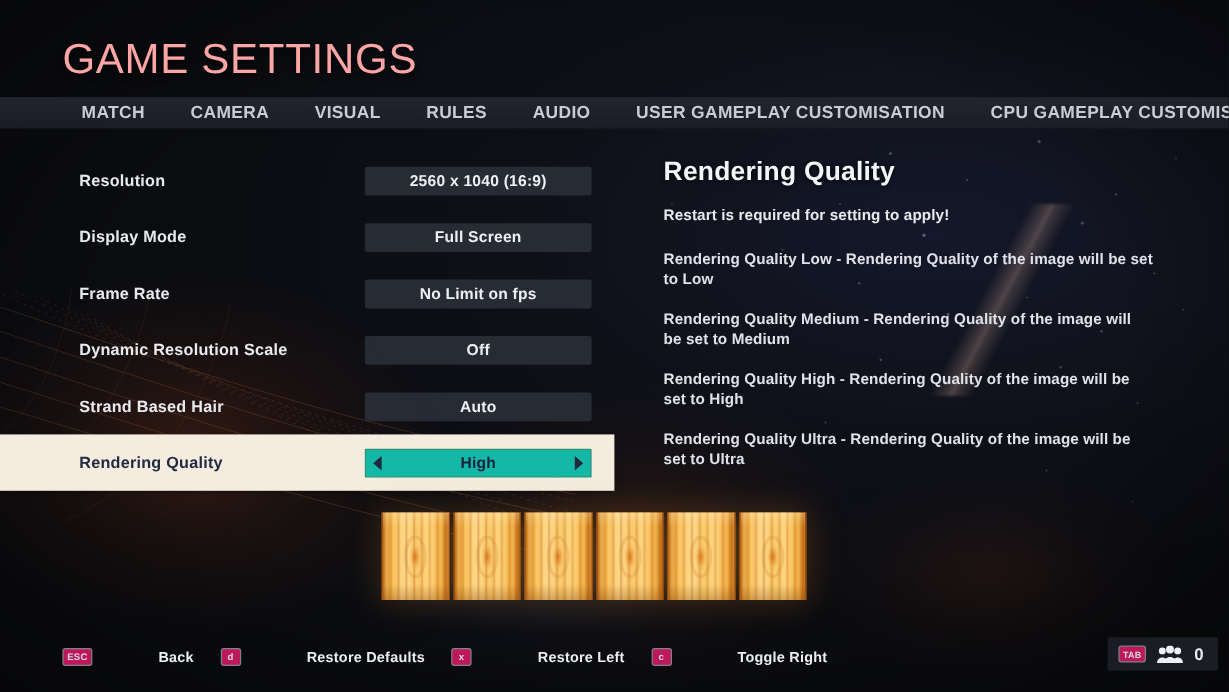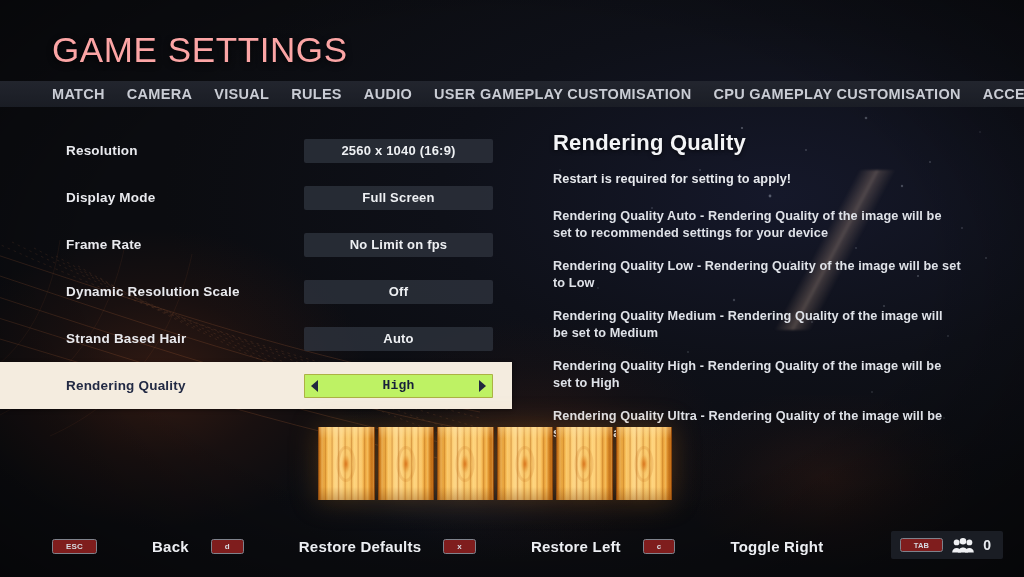--- a/index.html
+++ b/index.html
@@ -103,20 +103,21 @@
     position: relative;
     font-size: 14.5px;
     font-weight: bold;
     letter-spacing: 0.3px;
     color: #c9ccd4;
     margin-right: 22px;
     height: 16px;
     display: flex;
     align-items: center;
     white-space: nowrap;
+    margin-left: 16px;
   }
 
   
   .settings-list {
     position: absolute;
     left: 0; top: 127px;
     width: 512px;
   }
   .setting-row {
     position: relative;
@@ -151,26 +152,25 @@
   }
 
   
   .setting-row.selected {
     height: 47px;
     background: #f4ecdf;
     box-shadow: 0 1px 4px rgba(0,0,0,0.45);
   }
   .setting-row.selected .setting-label { color: #222a44; }
   .setting-row.selected .setting-value {
-    background: #bef264;
+    background: #14b8a6;
     color: #17203a;
     border-radius: 1px;
     justify-content: center;
     box-shadow: inset 0 0 0 1px rgba(140,60,8,0.35);
-    font-family: Liberation Mono, monospace;
   }
   .arrow {
     position: absolute;
     width: 0; height: 0;
     border-top: 6px solid transparent;
     border-bottom: 6px solid transparent;
   }
   .arrow-left  { left: 7px;  border-right: 7.5px solid #20283f; }
   .arrow-right { right: 7px; border-left: 7.5px solid #20283f; }
 
@@ -252,44 +252,44 @@
   .hintbar {
     position: absolute;
     left: 52px; bottom: 22px;
     display: flex;
     align-items: center;
     gap: 22px;
   }
   .hint { display: flex; align-items: center; gap: 7px; }
   .keycap {
     min-width: 17px; height: 15px;
-    padding: 0 13px;
+    padding: 0 3px;
     border: 1px solid #7e828c;
     border-radius: 2.5px;
-    background: #7f1d1d;
+    background: #be185d;
     color: #d7dae1;
     font-size: 8px;
     font-weight: bold;
     display: flex;
     align-items: center;
     justify-content: center;
     letter-spacing: 0.2px;
   }
   .hint-label {
-    font-size: 15px;
+    font-size: 12px;
     font-weight: bold;
     color: #eceef2;
     letter-spacing: 0.2px;
     padding-left: 48px;
   }
 
   
   .party {
     position: absolute;
-    right: 21px; bottom: 18px;
+    right: 9px; bottom: 18px;
     height: 28px;
     padding: 0 12px 0 9px;
     background: rgba(28,31,39,0.92);
     border-radius: 2px;
     display: flex;
     align-items: center;
     gap: 9px;
   }
   .party .keycap { height: 14px; min-width: 20px; font-size: 7.5px; }
   .party-count {
@@ -431,21 +431,20 @@
         <span>High</span>
         <span class="arrow arrow-right"></span>
       </div>
     </div>
 
   </div>
 
   <div class="info-panel">
     <div class="info-title">Rendering Quality</div>
     <div class="info-note">Restart is required for setting to apply!</div>
-    <div class="info-item">Rendering Quality Auto - Rendering Quality of the image will be set to recommended settings for your device</div>
     <div class="info-item">Rendering Quality Low - Rendering Quality of the image will be set to Low</div>
     <div class="info-item">Rendering Quality Medium - Rendering Quality of the image will be set to Medium</div>
     <div class="info-item">Rendering Quality High - Rendering Quality of the image will be set to High</div>
     <div class="info-item">Rendering Quality Ultra - Rendering Quality of the image will be set to Ultra</div>
   </div>
 
   <div class="loader">
     <div class="loader-seg"></div>
     <div class="loader-seg"></div>
     <div class="loader-seg"></div>

